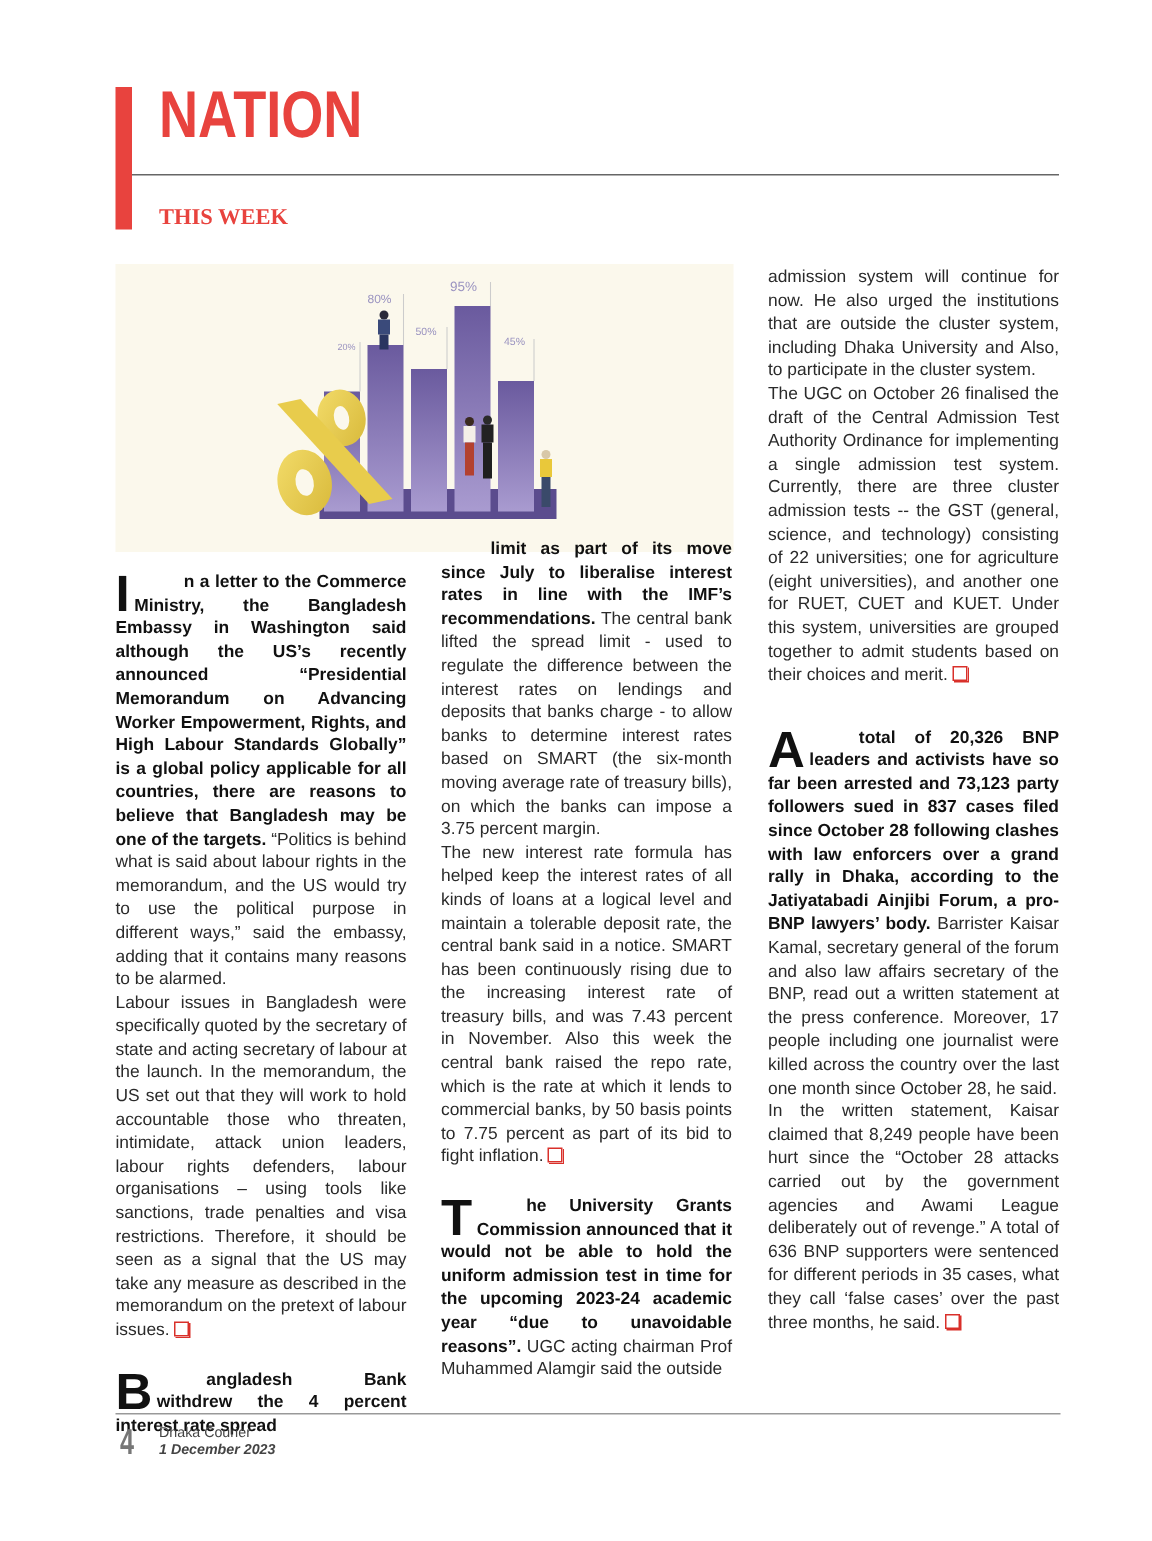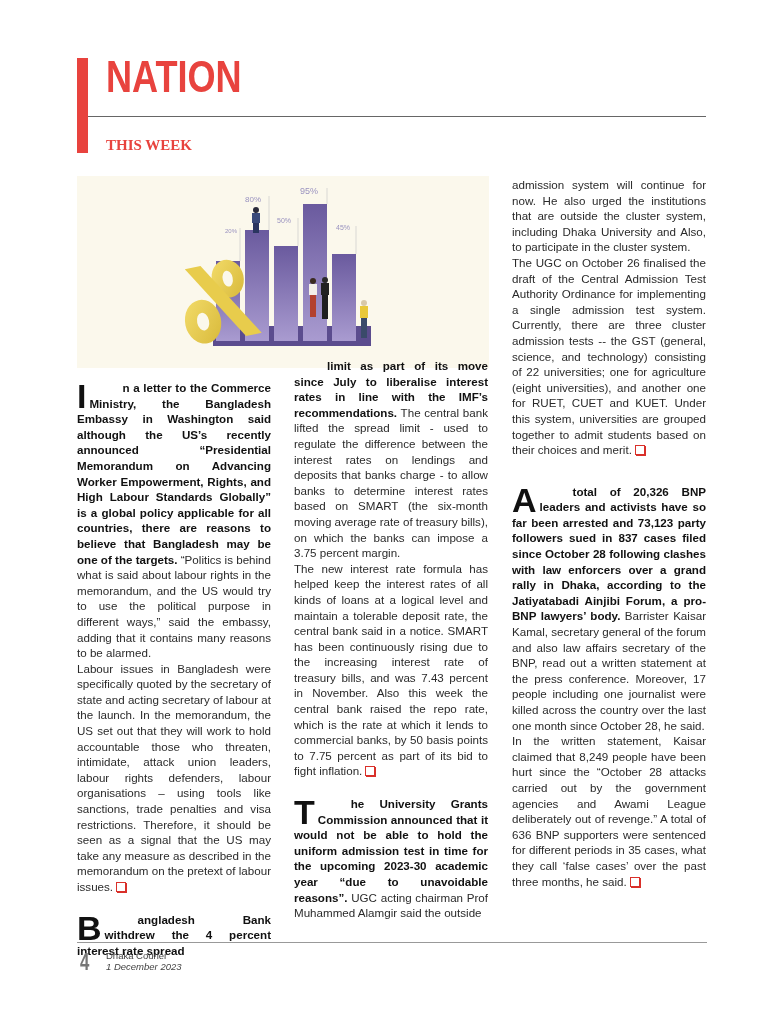--- a/index.html
+++ b/index.html
@@ -21,21 +21,21 @@
   .col2 { left: 294px; top: 358px; }
   .col3 { left: 512px; top: 177px; }
   .dropcap { float: left; font-weight: bold; font-size: 34px; line-height: 28px; margin: 2px 3px 0 0; color: #111; }
   .end-mark { display: inline-block; width: 8px; height: 8px; border: 1.5px solid #d9302a; margin-left: 3px; vertical-align: -1px;
               box-shadow: 1px 1px 0 #d9302a; }
   .gap { height: 17px; }
   .footer-rule { position: absolute; left: 77px; top: 942px; width: 630px; height: 1px; background: #999; }
   .page-num { position: absolute; left: 80px; top: 948px; font-size: 24px; font-weight: bold; color: #777;
               transform: scaleX(0.7); transform-origin: left top; line-height: 28px; }
   .pub-name { position: absolute; left: 106px; top: 950px; font-size: 9.5px; color: #444; line-height: 11px; }
-  .pub-date { position: absolute; left: 106px; top: 961px; font-size: 9.5px; color: #444; font-style: italic; line-height: 11px; }
+  .pub-date { position: absolute; left: 106px; top: 961px; font-size: 9.5px; color: #444; font-style: italic; line-height: 11px; font-weight: bold; }
   .bar-label { font-family: "Liberation Sans", sans-serif; fill: #9a93c0; }
 </style>
 </head>
 <body>
 
 <div class="red-bar"></div>
 <h1 class="section-title">NATION</h1>
 <div class="title-rule"></div>
 <h2 class="subtitle">THIS WEEK</h2>
 
@@ -101,21 +101,21 @@
   <p>
     <span class="dropcap">B</span><b>angladesh Bank withdrew the 4 percent interest rate spread</b>
   </p>
 </div>
 
 <div class="col col2">
   <p><b>limit as part of its move since July to liberalise interest rates in line with the IMF’s recommendations.</b><span> The central bank lifted the spread limit - used to regulate the difference between the interest rates on lendings and deposits that banks charge - to allow banks to determine interest rates based on SMART (the six-month moving average rate of treasury bills), on which the banks can impose a 3.75 percent margin.</span></p>
   <p><span>The new interest rate formula has helped keep the interest rates of all kinds of loans at a logical level and maintain a tolerable deposit rate, the central bank said in a notice. SMART has been continuously rising due to the increasing interest rate of treasury bills, and was 7.43 percent in November. Also this week the central bank raised the repo rate, which is the rate at which it lends to commercial banks, by 50 basis points to 7.75 percent as part of its bid to fight inflation.</span><span class="end-mark"></span></p>
   <div class="gap"></div>
   <p>
-    <span class="dropcap">T</span><b>he University Grants Commission announced that it would not be able to hold the uniform admission test in time for the upcoming 2023-30 academic year “due to unavoidable reasons”.</b><span> UGC acting chairman Prof Muhammed Alamgir said the outside</span>
+    <span class="dropcap">T</span><b>he University Grants Commission announced that it would not be able to hold the uniform admission test in time for the upcoming 2023-24 academic year “due to unavoidable reasons”.</b><span> UGC acting chairman Prof Muhammed Alamgir said the outside</span>
   </p>
 </div>
 
 <div class="col col3">
   <p><span>admission system will continue for now. He also urged the institutions that are outside the cluster system, including Dhaka University and Also, to participate in the cluster system.</span></p>
   <p><span>The UGC on October 26 finalised the draft of the Central Admission Test Authority Ordinance for implementing a single admission test system. Currently, there are three cluster admission tests -- the GST (general, science, and technology) consisting of 22 universities; one for agriculture (eight universities), and another one for RUET, CUET and KUET. Under this system, universities are grouped together to admit students based on their choices and merit.</span><span class="end-mark"></span></p>
   <div class="gap" style="height:26px"></div>
   <p>
     <span class="dropcap">A</span><b> total of 20,326 BNP leaders and activists have so far been arrested and 73,123 party followers sued in 837 cases filed since October 28 following clashes with law enforcers over a grand rally in Dhaka, according to the Jatiyatabadi Ainjibi Forum, a pro-BNP lawyers’ body.</b><span> Barrister Kaisar Kamal, secretary general of the forum and also law affairs secretary of the BNP, read out a written statement at the press conference. Moreover, 17 people including one journalist were killed across the country over the last one month since October 28, he said.</span>
   </p>

